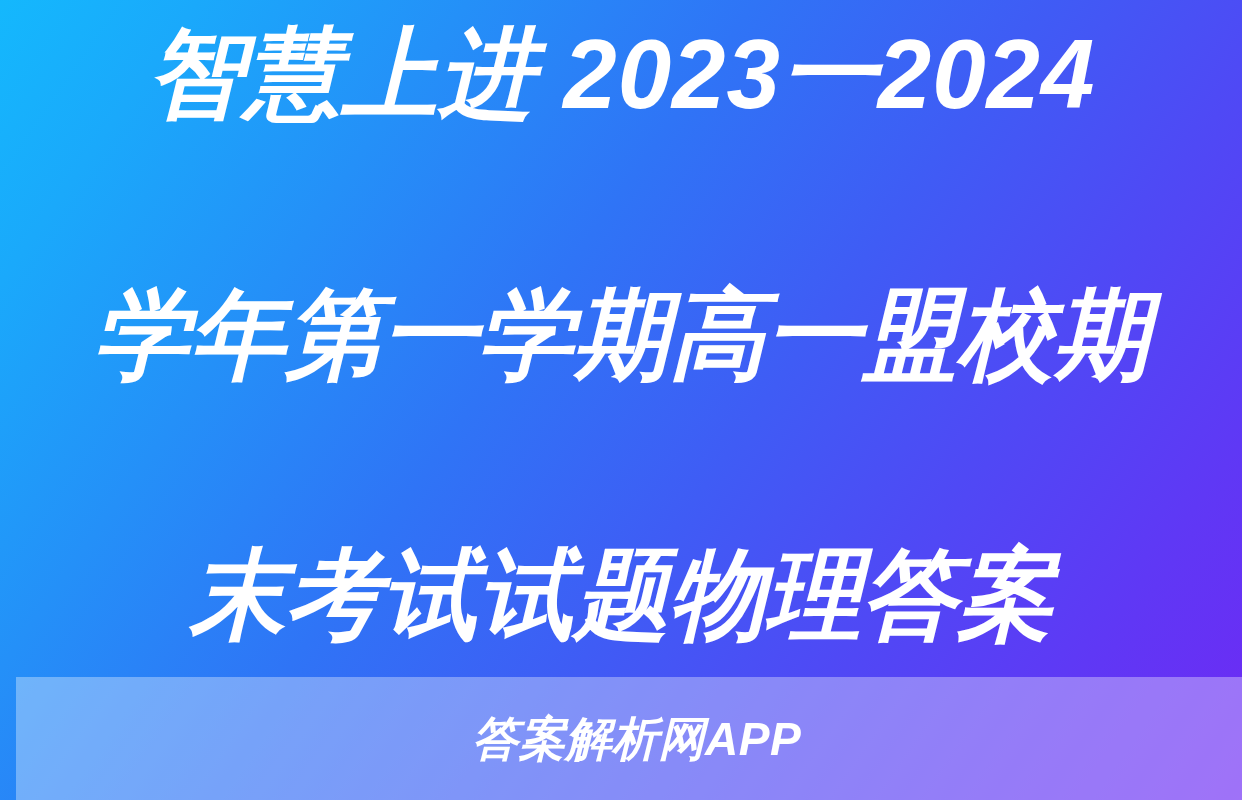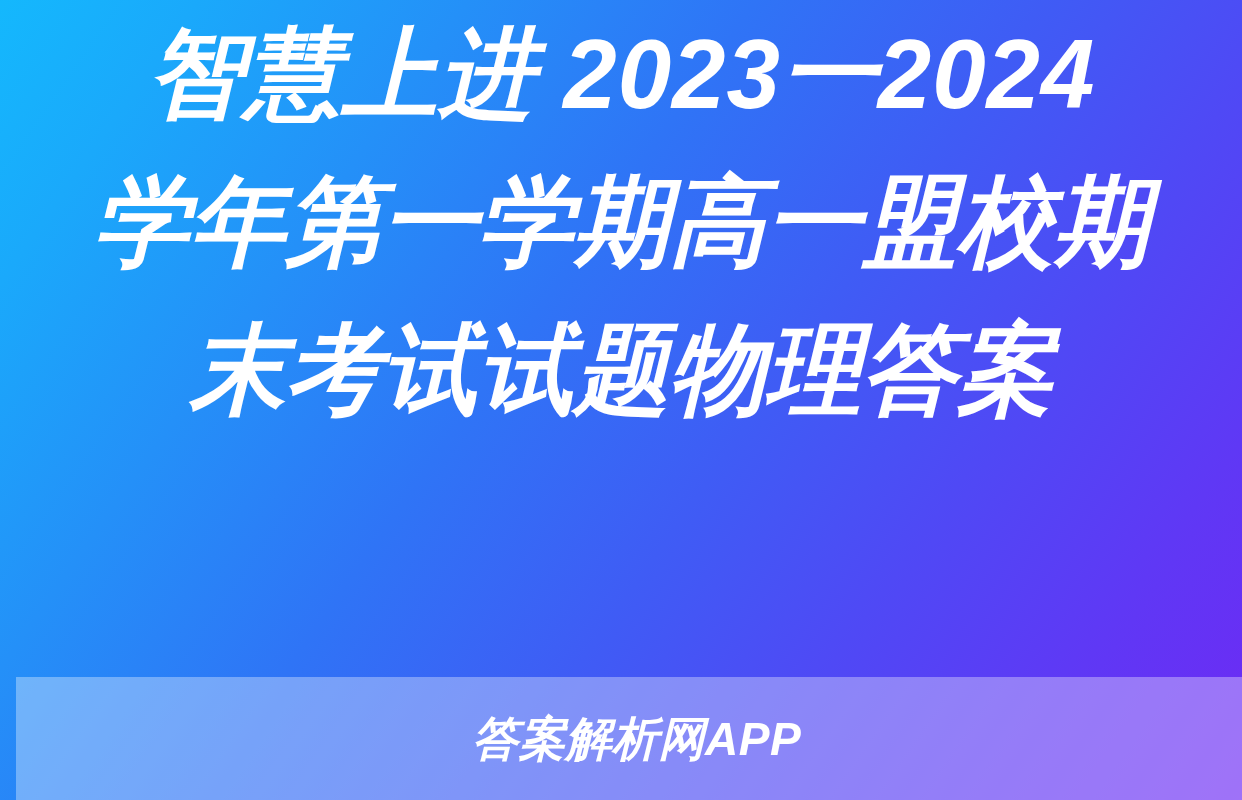--- a/index.html
+++ b/index.html
@@ -36,21 +36,21 @@
   
   #headline {
     position: absolute;
     left: 0;
     top: 0;
     width: 1242px;
     height: 677px;
     display: flex;
     flex-direction: column;
     align-items: center;
-    justify-content: flex-start;
+    justify-content: space-between;
     padding-bottom: 8px;
   }
 
   .hl-line {
     color: #ffffff;
     font-weight: 700;
     font-style: italic;
     font-size: 99px;
     line-height: 148px;
     letter-spacing: 0px;

